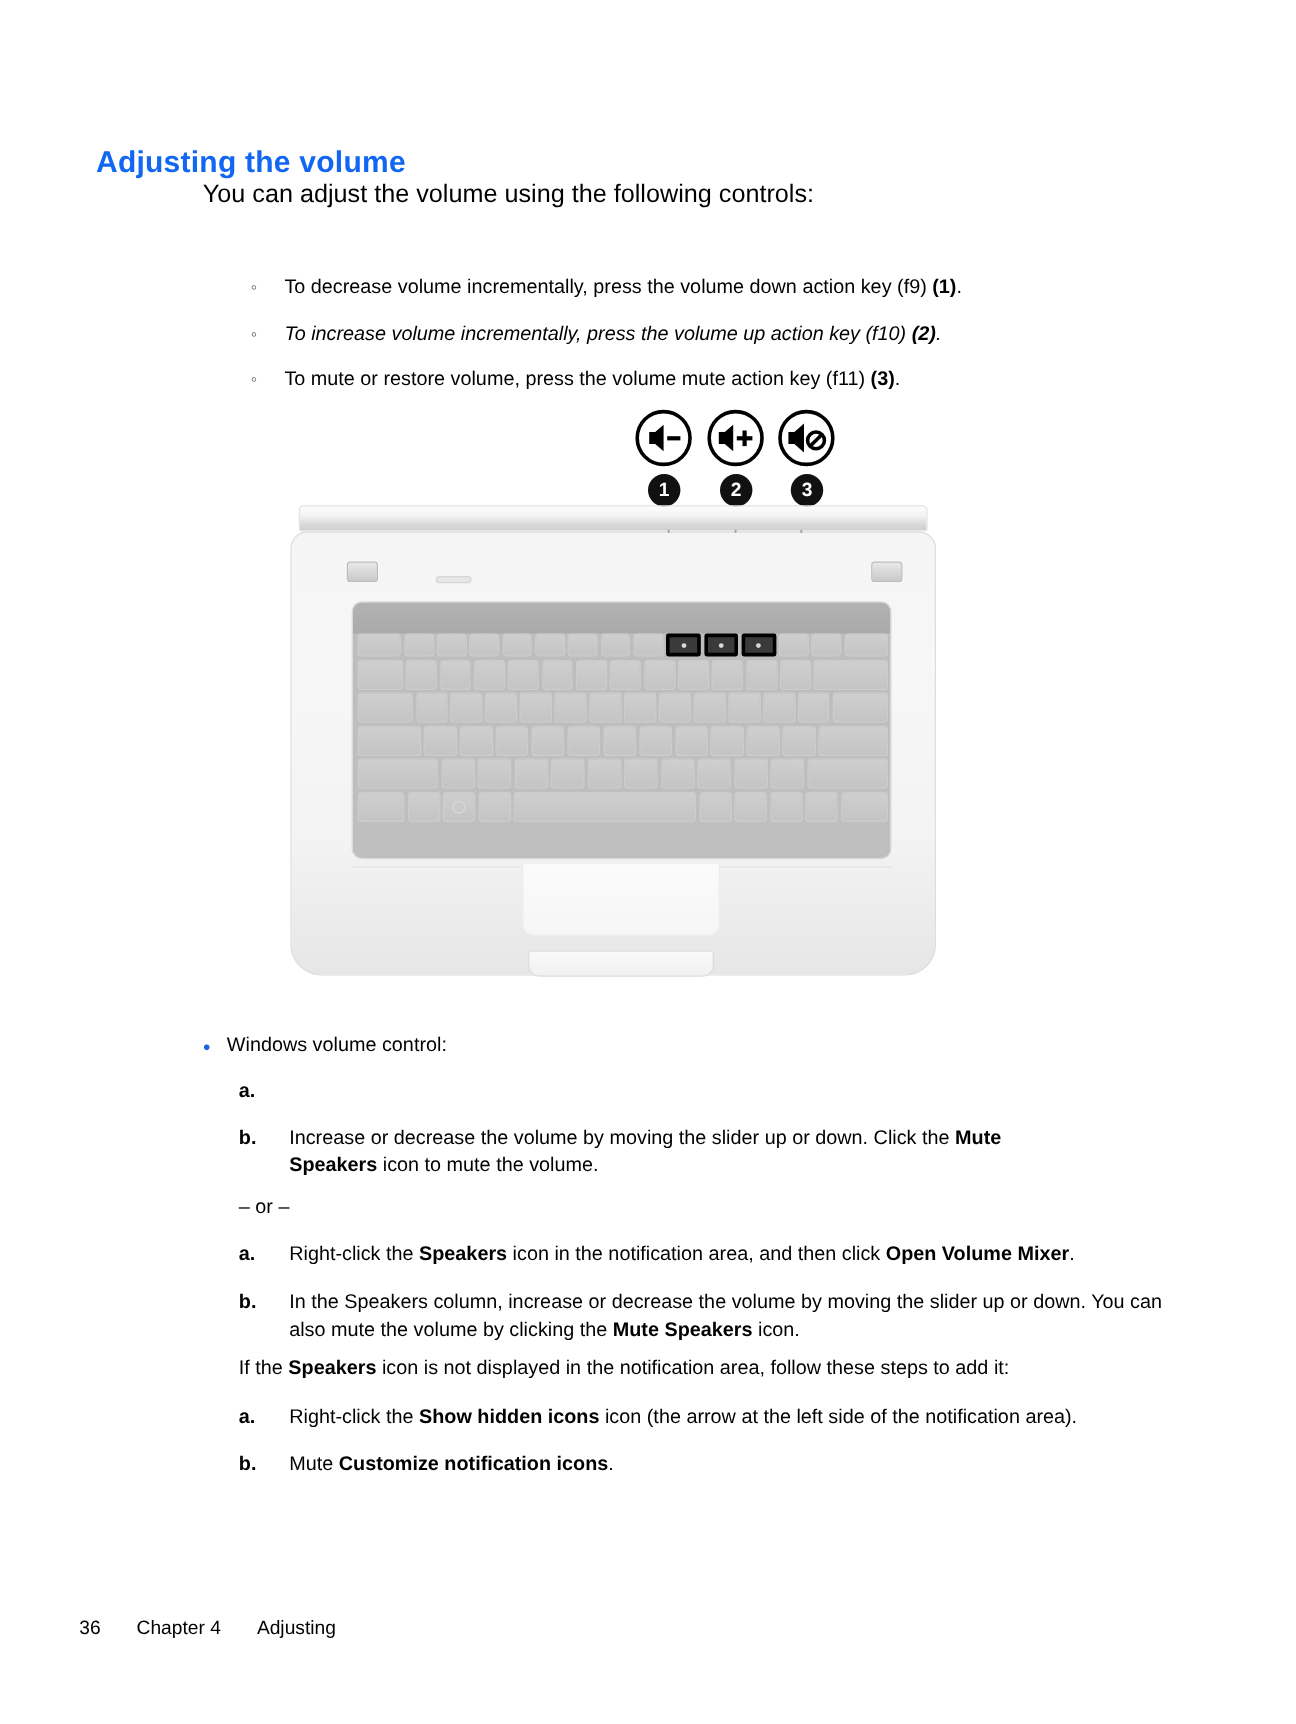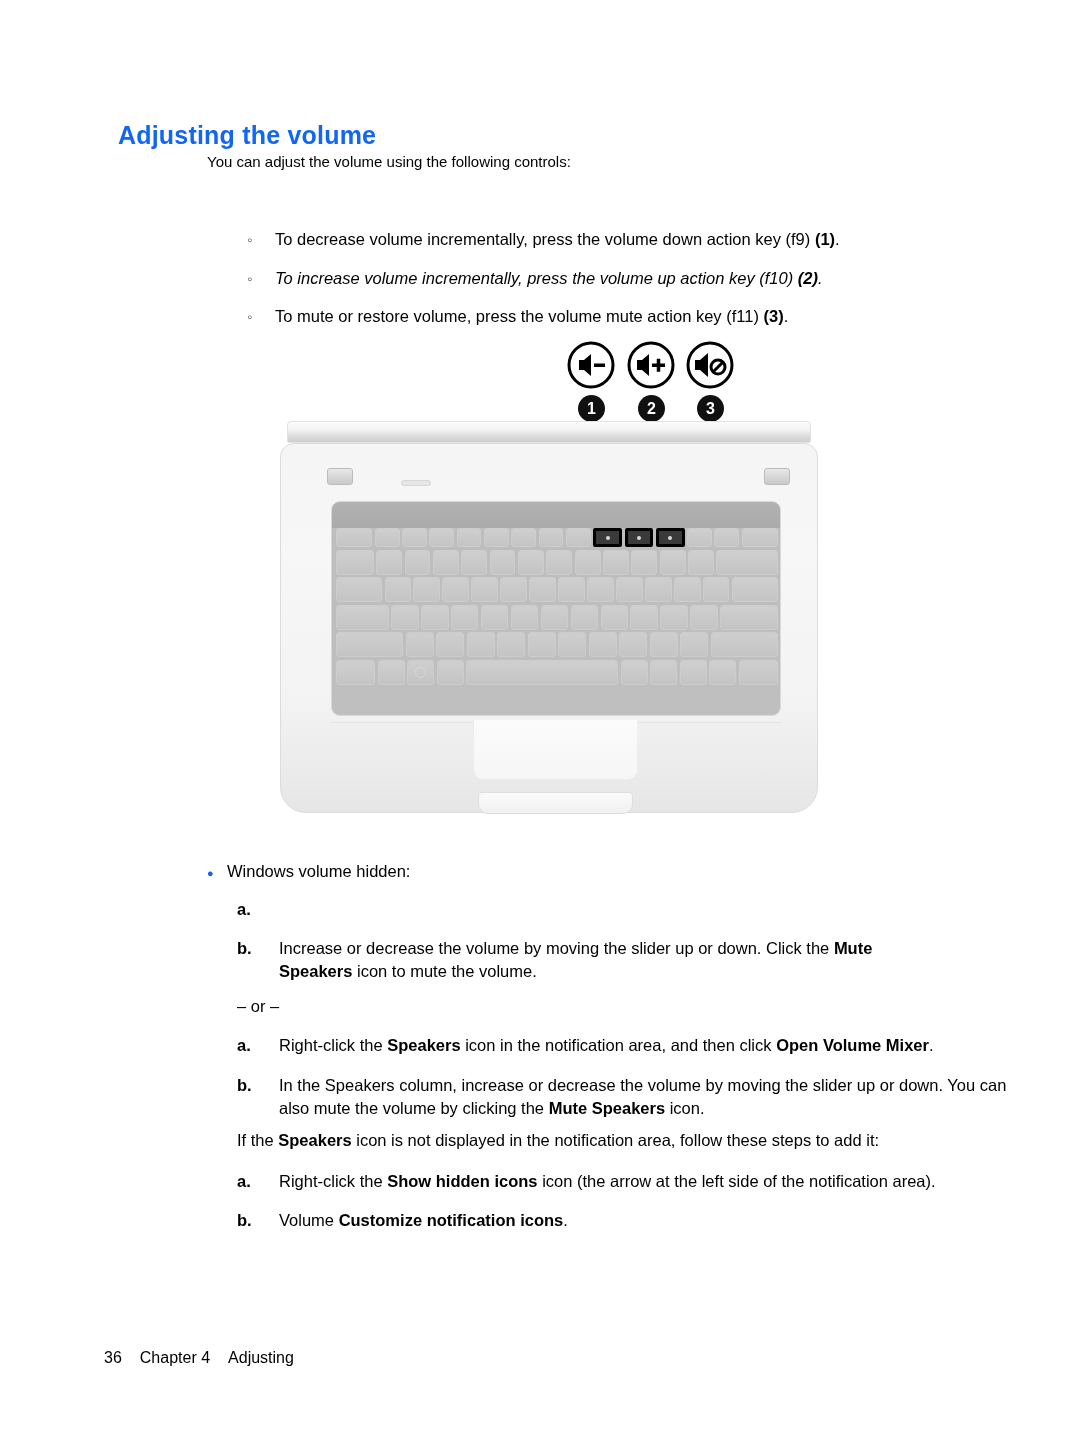--- a/index.html
+++ b/index.html
@@ -13,40 +13,39 @@
     height: 1437px;
     position: relative;
     font-family: "Liberation Sans", sans-serif;
     color: #000000;
     overflow: hidden;
   }
 
   .page {
     position: absolute;
     inset: 0;
-    margin-left: 38px;
   }
 
   
   .heading {
     position: absolute;
     left: 80px;
     top: 104px;
     font-size: 25px;
     font-weight: bold;
     color: #1166F2;
     letter-spacing: 0.2px;
   }
 
   
   .intro {
     position: absolute;
     left: 169px;
     top: 150px;
-    font-size: 15px;
+    font-size: 21px;
     line-height: 23px;
   }
 
   .bullet-row {
     position: absolute;
     display: flex;
     align-items: flex-start;
     font-size: 16.5px;
     line-height: 23px;
   }
@@ -286,21 +285,21 @@
     box-sizing: border-box;
   }
 
   
   .footer {
     position: absolute;
     left: 66px;
     top: 1349px;
     font-size: 16px;
     display: flex;
-    gap: 18px;
+    gap: 30px;
   }
 </style>
 </head>
 <body>
 
 <div class="page">
 
   <h1 class="heading">Adjusting the volume</h1>
 
   <div class="intro">You can adjust the volume using the following controls:</div>
@@ -463,21 +462,21 @@
 
         <div class="palmrest-line"></div>
         <div class="touchpad"></div>
         <div class="tp-button"></div>
       </div>
     </div>
   </div>
 
   <div class="bullet-row" style="left:169px; top:860px; width:760px;">
     <span class="bullet-disc"></span>
-    <span class="bullet-text">Windows volume hidden:</span>
+    <span class="bullet-text">Windows volume control:</span>
   </div>
 
   <div id="group-one">
       <div class="bullet-row" style="left: 199px; top: 898px; width: 705px;">
         <span class="alpha-marker">a.</span>
       </div>
       <div class="bullet-row" style="left: 199px; top: 937px; width: 705px;">
         <span class="alpha-marker">b.</span>
         <span class="bullet-text"><span>Increase or decrease the volume by moving the slider up or down. Click the </span><span class="b">Mute Speakers</span><span> icon to mute the volume.</span></span>
       </div>
@@ -502,21 +501,21 @@
     <span class="bullet-text" id="note-text"><span>If the </span><span class="b">Speakers</span><span> icon is not displayed in the notification area, follow these steps to add it:</span></span>
   </div>
 
   <div id="group-three">
       <div class="bullet-row" style="left: 199px; top: 1170px; width: 790px;">
         <span class="alpha-marker">a.</span>
         <span class="bullet-text"><span>Right-click the </span><span class="b">Show hidden icons</span><span> icon (the arrow at the left side of the notification area).</span></span>
       </div>
       <div class="bullet-row" style="left: 199px; top: 1209px; width: 790px;">
         <span class="alpha-marker">b.</span>
-        <span class="bullet-text"><span>Volume </span><span class="b">Customize notification icons</span><span>.</span></span>
+        <span class="bullet-text"><span>Mute </span><span class="b">Customize notification icons</span><span>.</span></span>
       </div>
     </div>
 
   <div class="footer">
     <span>36</span>
     <span>Chapter 4</span>
     <span>Adjusting</span>
   </div>
 
 </div>

